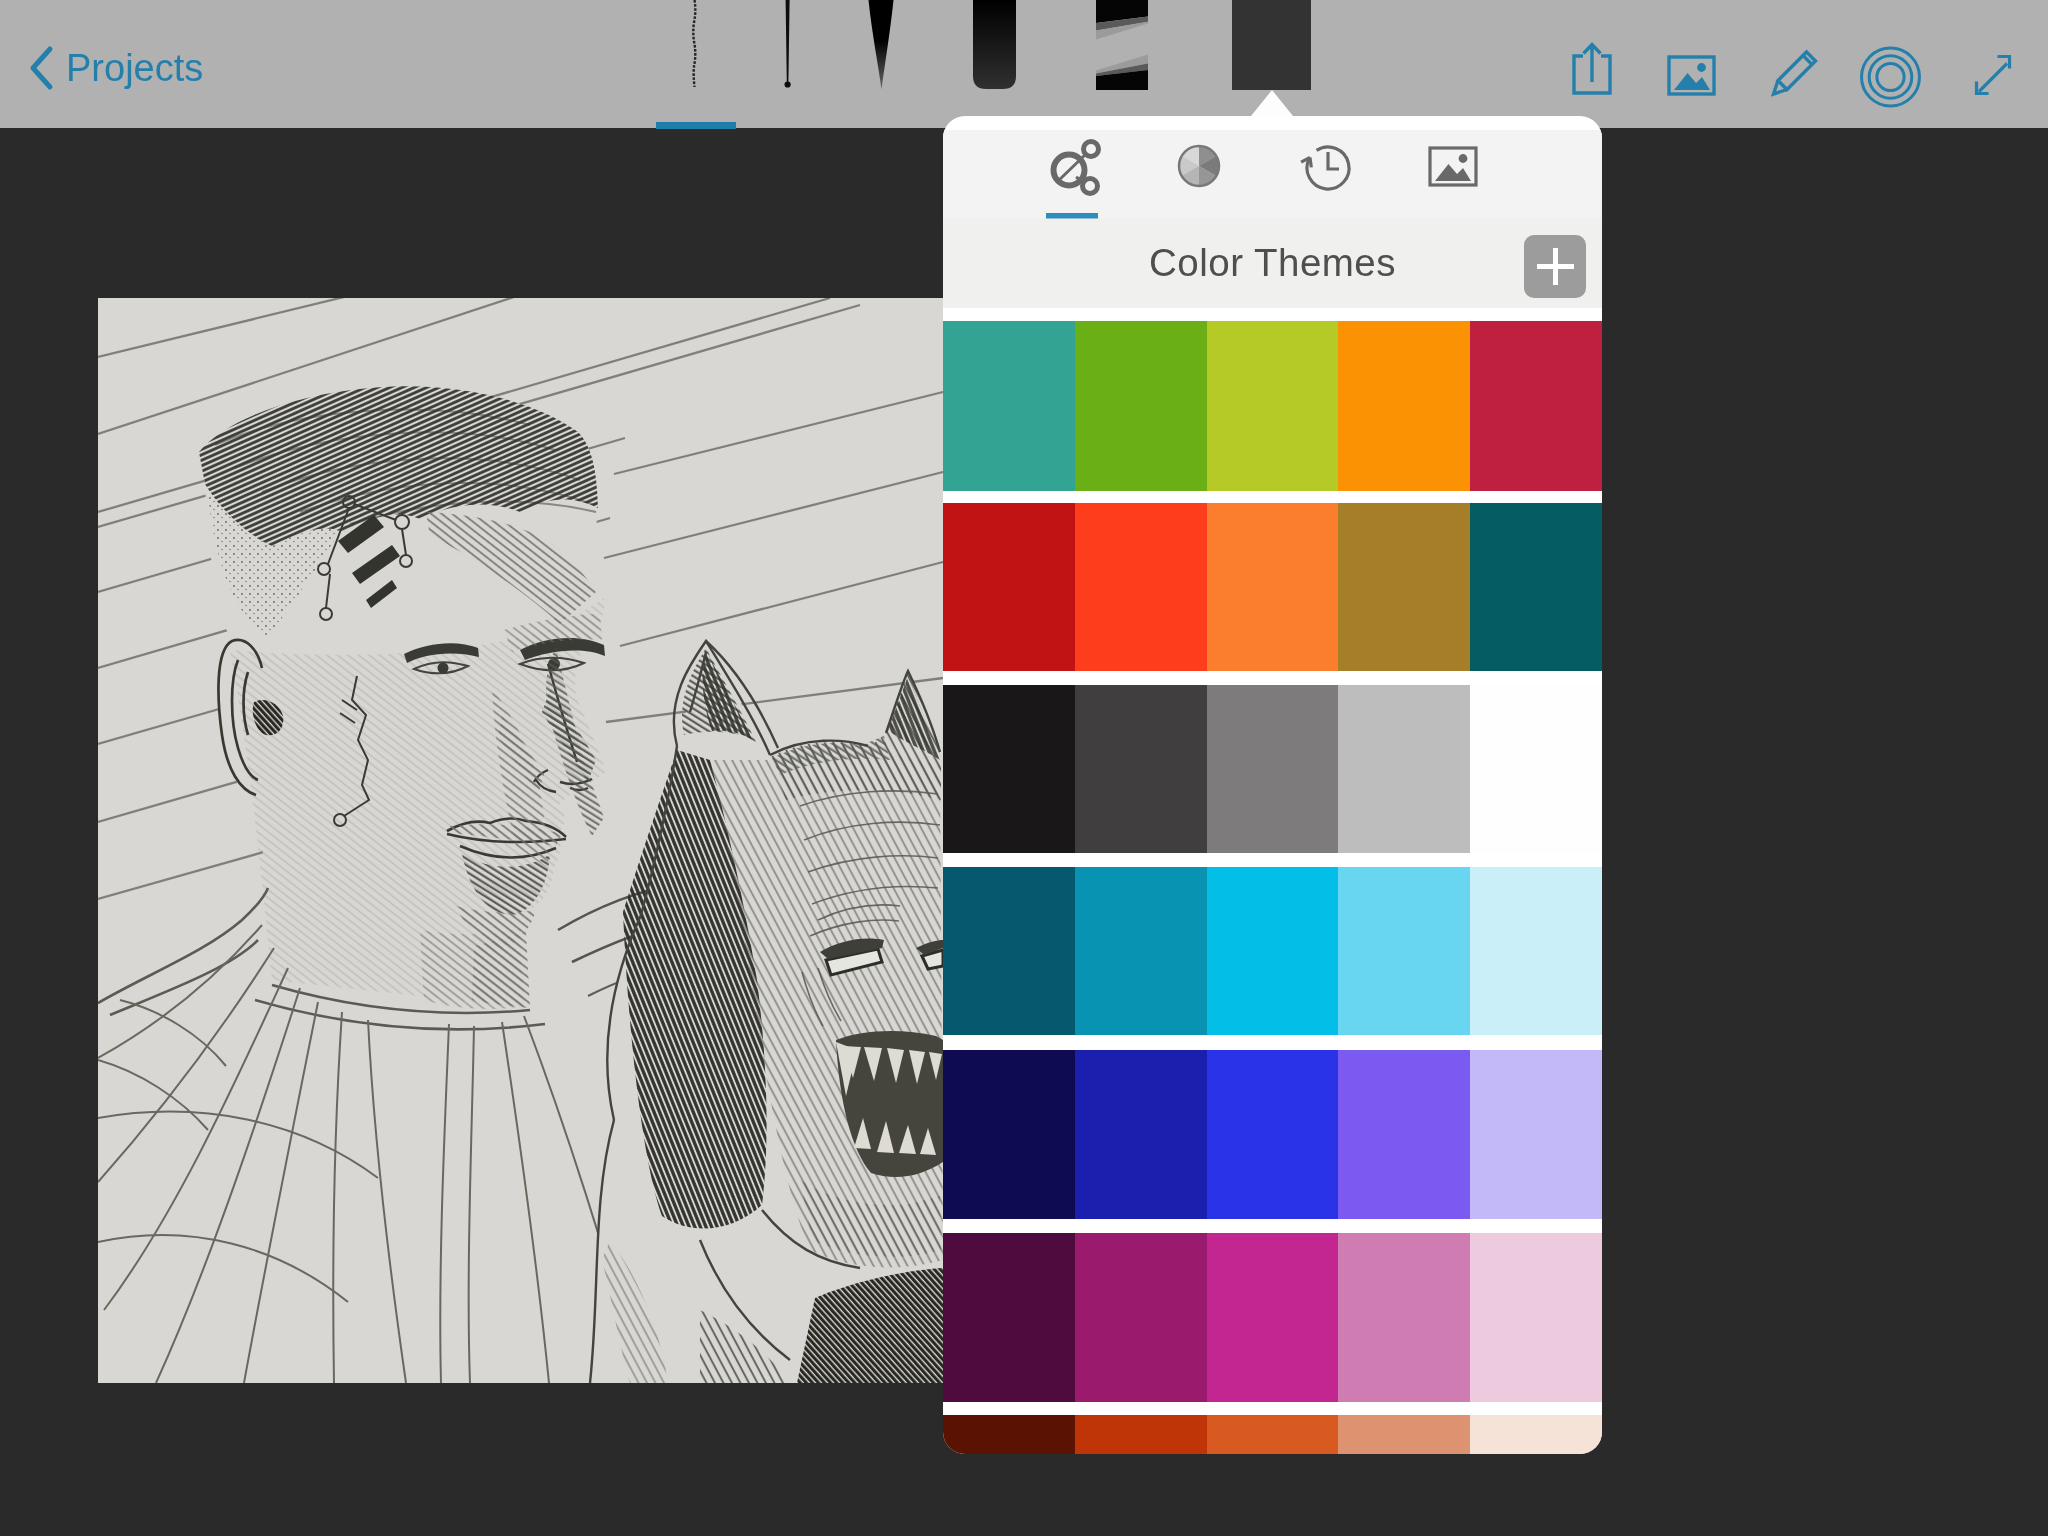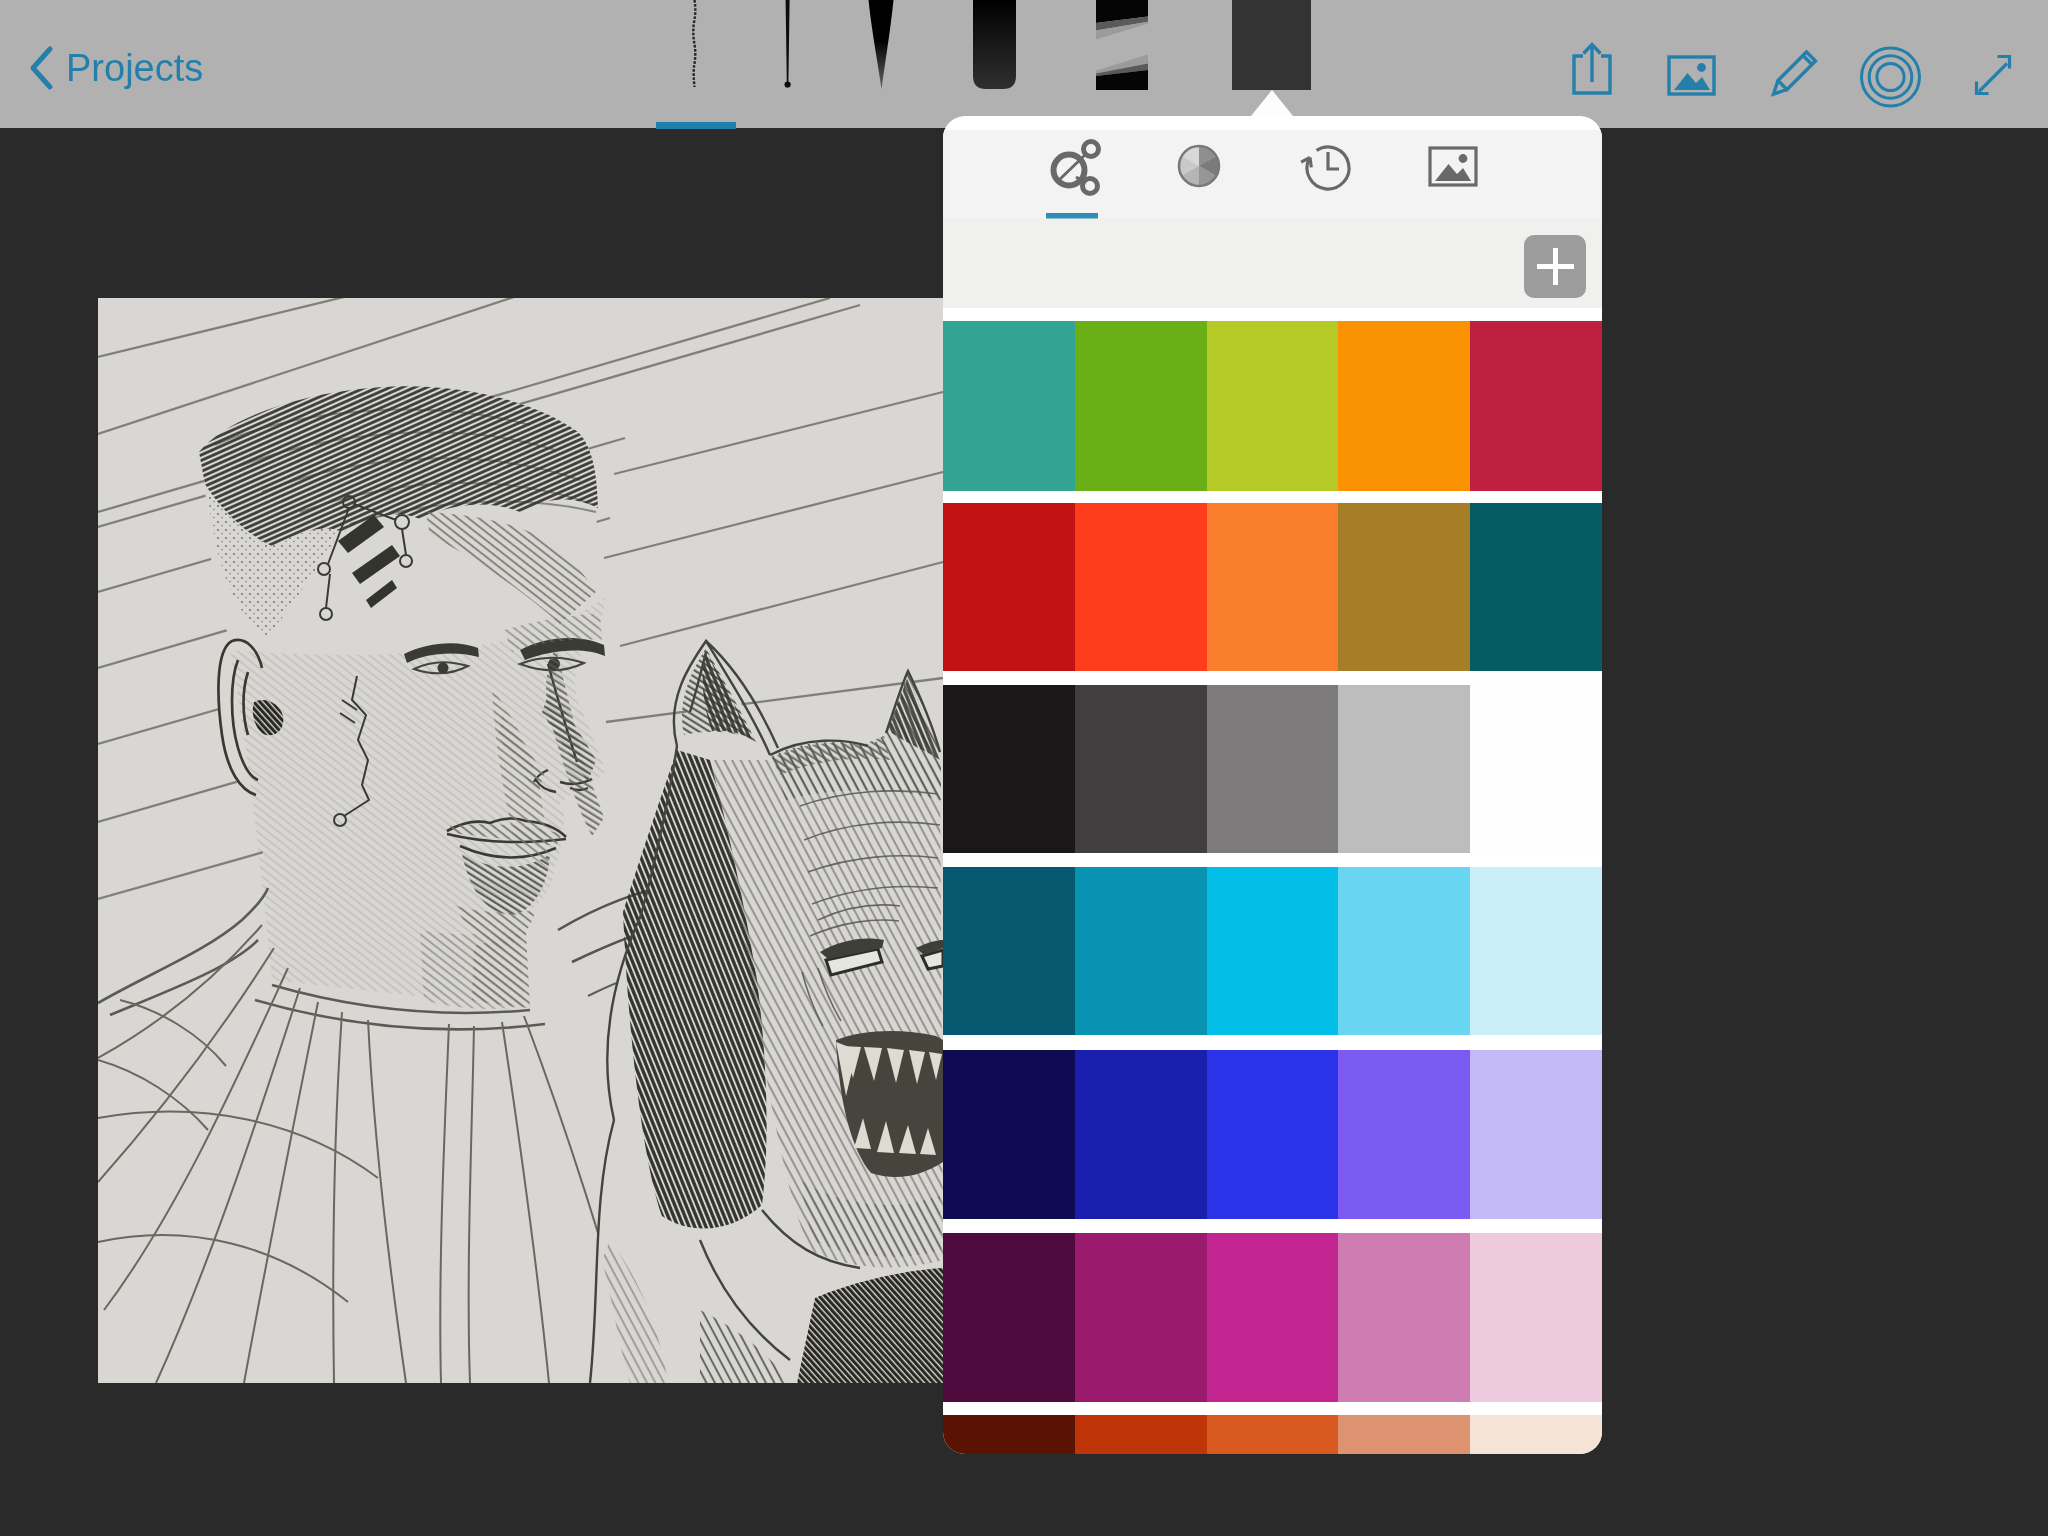--- a/index.html
+++ b/index.html
@@ -313,20 +313,21 @@
       </g>
 
       <g stroke-width="3.2">
         <rect x="487" y="32" width="46" height="37"></rect>
         <polygon points="492,65 505.5,48 514,58 520,52 528,65" fill="#696969" stroke="none"></polygon>
         <circle cx="520" cy="42.5" r="4.4" fill="#696969" stroke="none"></circle>
       </g>
     </g>
     <rect x="103" y="97" width="52" height="5.5" fill="#2e8ebb"></rect>
   </svg>
+  <div class="abs" style="left:0;top:102px;width:659px;height:90px;color:#4f4f4f;font-size:38.5px;display:flex;align-items:center;justify-content:center;letter-spacing:0.5px">Color Themes</div>
   <div class="abs" style="left:581px;top:119px;width:62px;height:63px;background:#9c9c9c;border-radius:10px">
     <div class="abs" style="left:28.5px;top:13px;width:5px;height:37px;background:#fff"></div>
     <div class="abs" style="left:12.5px;top:29px;width:37px;height:5px;background:#fff"></div>
   </div>
   <div class="abs row" style="top:205px;height:170px">
     <div style="background:#33a494"></div>
       <div style="background:#69af15"></div>
       <div style="background:#b5ca27"></div>
       <div style="background:#fb9203"></div>
       <div style="background:#c0203f"></div>

